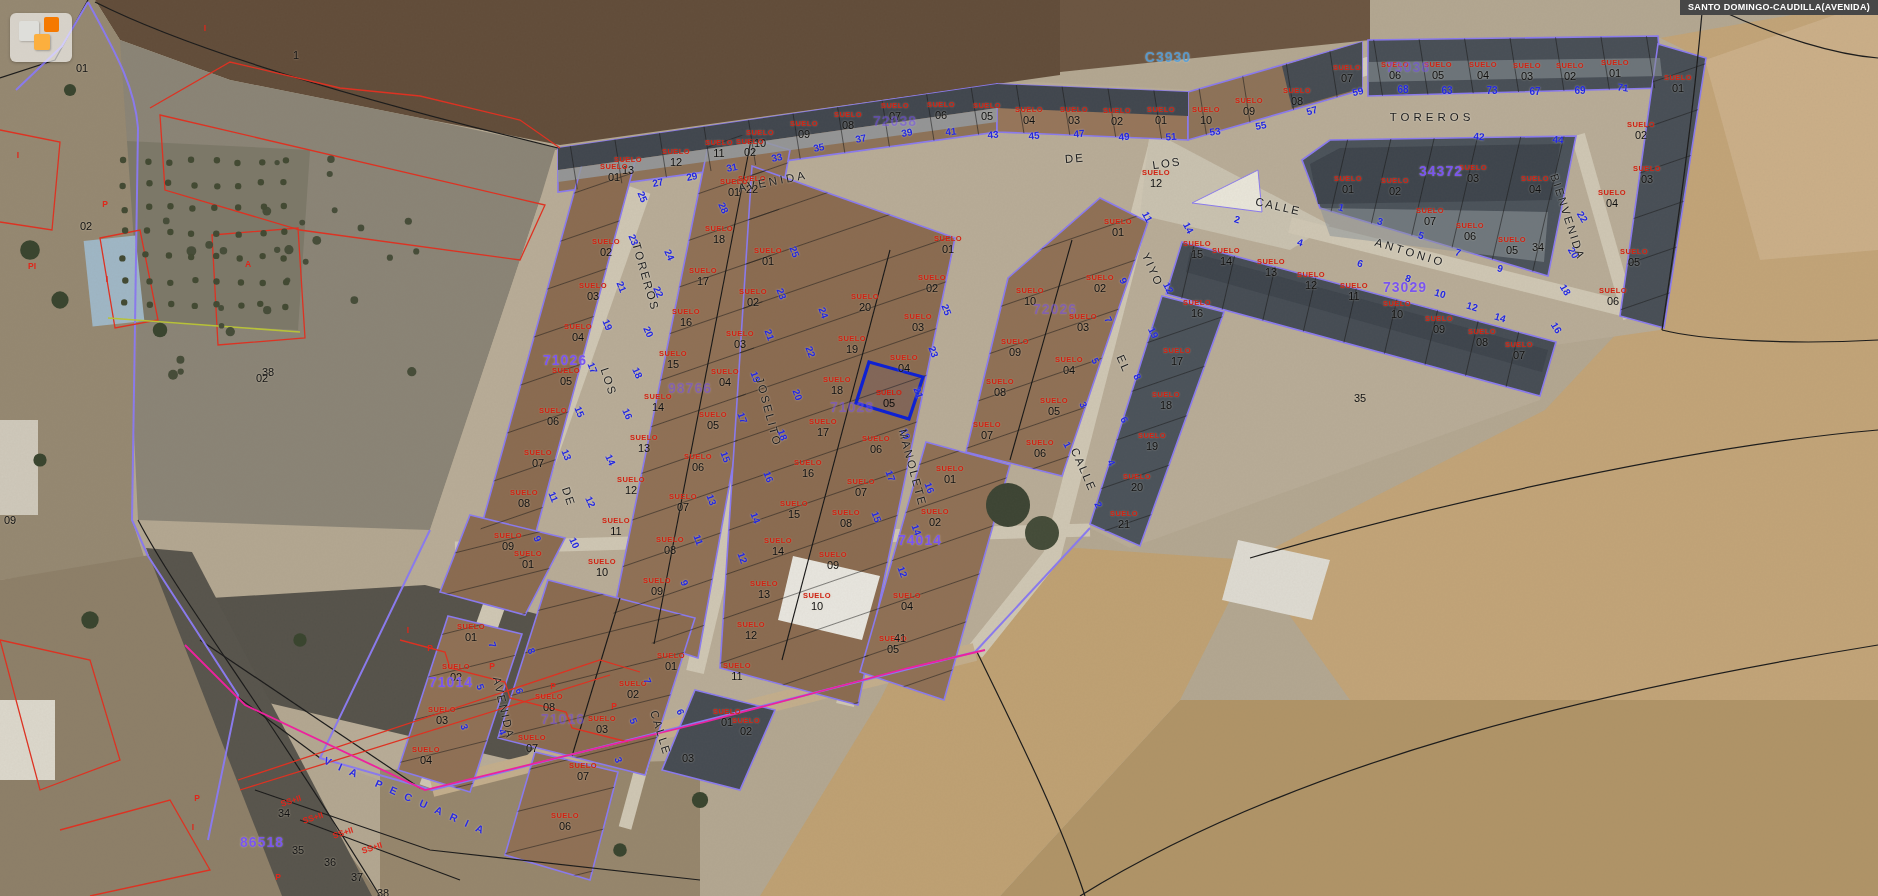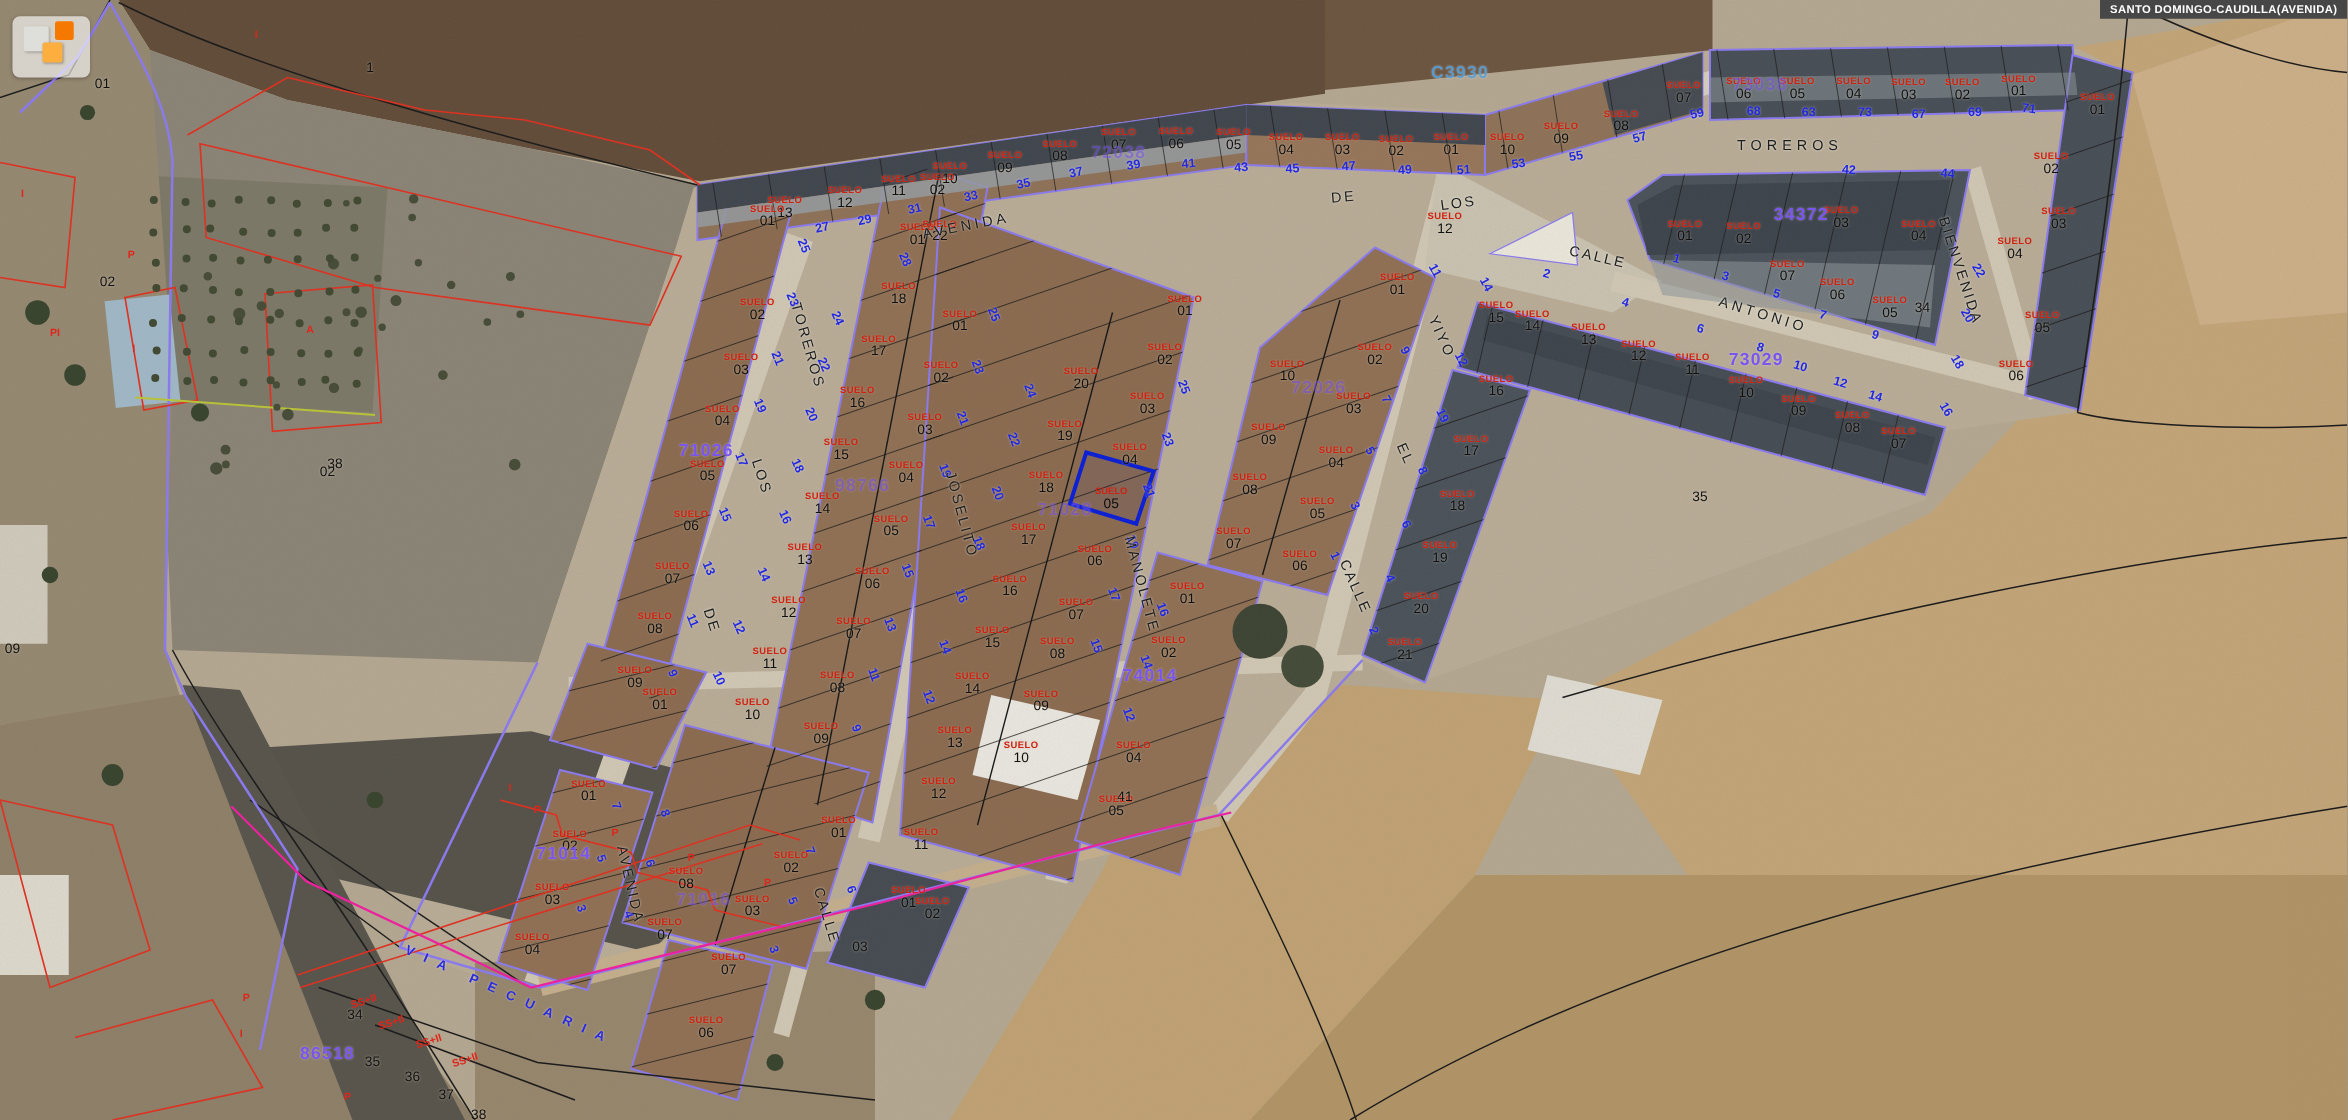--- a/index.html
+++ b/index.html
@@ -966,21 +966,21 @@
       <div class="lab fnum" style="left: 383px; top: 893px;">38</div>
       <div class="lab fnum" style="left: 262px; top: 378px;">02</div>
       <div class="lab rmark" style="left: 291px; top: 801px; transform: translate(-50%, -50%) rotate(-18deg);">SS+II</div>
       <div class="lab rmark" style="left: 313px; top: 818px; transform: translate(-50%, -50%) rotate(-18deg);">SS+II</div>
       <div class="lab rmark" style="left: 343px; top: 833px; transform: translate(-50%, -50%) rotate(-18deg);">SS+II</div>
       <div class="lab rmark" style="left: 372px; top: 848px; transform: translate(-50%, -50%) rotate(-18deg);">SS+II</div>
       <div class="lab rmark" style="left: 197px; top: 798px;">P</div>
       <div class="lab rmark" style="left: 278px; top: 877px;">P</div>
       <div class="lab rmark" style="left: 193px; top: 827px;">I</div>
       <div class="lab rmark" style="left: 105px; top: 204px;">P</div>
-      <div class="lab rmark" style="left: 44px; top: 266px;">PI</div>
+      <div class="lab rmark" style="left: 32px; top: 266px;">PI</div>
       <div class="lab rmark" style="left: 107px; top: 279px;">I</div>
       <div class="lab rmark" style="left: 18px; top: 155px;">I</div>
       <div class="lab rmark" style="left: 248px; top: 264px;">A</div>
       <div class="lab rmark" style="left: 205px; top: 28px;">I</div>
       <div class="lab rmark" style="left: 430px; top: 648px;">P</div>
       <div class="lab rmark" style="left: 492px; top: 666px;">P</div>
       <div class="lab rmark" style="left: 553px; top: 686px;">P</div>
       <div class="lab rmark" style="left: 614px; top: 706px;">P</div>
       <div class="lab rmark" style="left: 408px; top: 630px;">I</div>
       <div class="lab roadname" style="left: 408px; top: 797px; transform: translate(-50%, -50%) rotate(24deg);">VIA PECUARIA</div>

